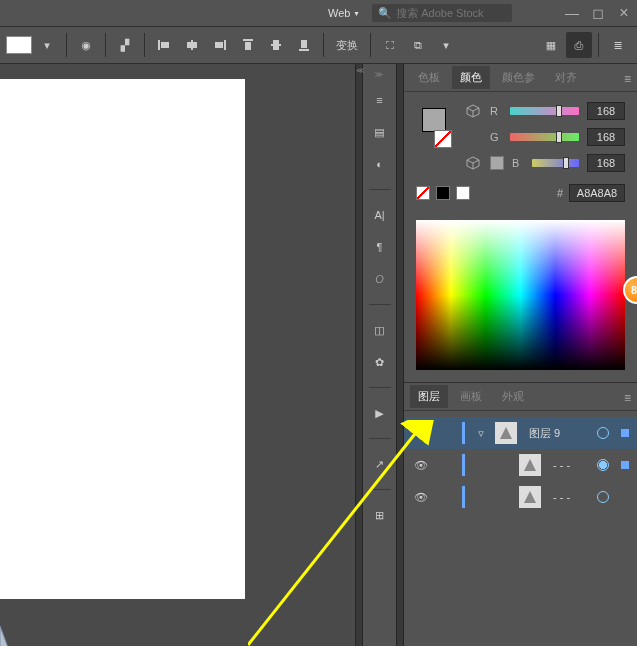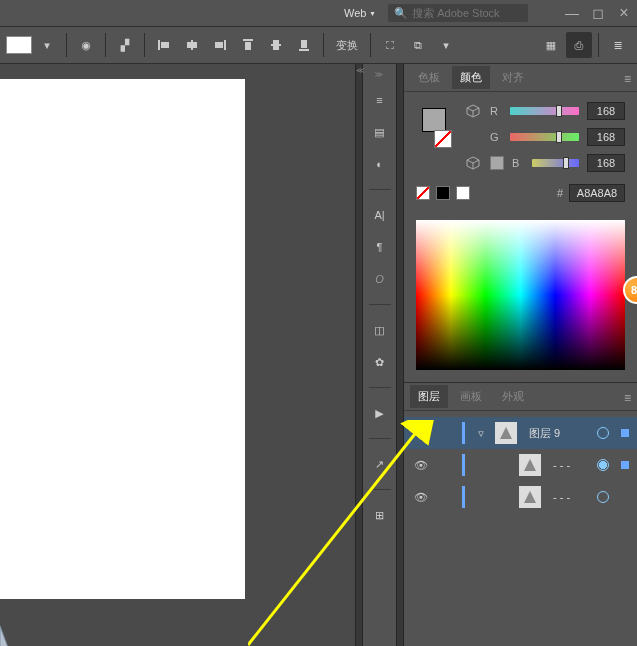--- a/index.html
+++ b/index.html
@@ -1,17 +1,17 @@
 <!DOCTYPE html>
 <html><head>
 <meta charset="utf-8">
 <style>
 *{margin:0;padding:0;box-sizing:border-box;font-family:"Microsoft YaHei",sans-serif;font-size:11px;color:#999;user-select:none}
 body{background:#4a4a4a;width:637px;height:646px;overflow:hidden;position:relative}
-.topbar{height:26px;background:#535353;display:flex;align-items:center;padding:0 24px;position:relative}
+.topbar{height:26px;background:#535353;display:flex;align-items:center;padding:0 8px;position:relative}
 .topbar .right{position:absolute;right:0;top:0;display:flex;align-items:center;height:26px}
 .preset{margin-left:320px;display:flex;align-items:center;gap:4px}
 .preset span{color:#ddd}
 .chev{font-size:8px;color:#888}
 .search-wrap{margin-left:14px;display:flex;align-items:center;background:#424242;height:18px;padding:0 6px;border-radius:2px}
 .search-wrap input{background:transparent;border:none;outline:none;color:#888;width:110px;font-size:11px}
 .winbtn{width:26px;height:20px;display:flex;align-items:center;justify-content:center;color:#b0b0b0;font-size:14px}
 .winbtn.close{font-size:16px}
 .toolbar{height:38px;background:#535353;border-top:1px solid #2e2e2e;border-bottom:1px solid #2e2e2e;display:flex;align-items:center;padding:0 6px;gap:2px}
 .tbtn{width:26px;height:26px;display:flex;align-items:center;justify-content:center;color:#ccc}
@@ -184,20 +184,21 @@
     <div class="hsep"></div>
     <div class="ticon">⊞</div>
   </div>
 
   <div class="vstrip"></div>
 
   <div class="panels">
     <div class="tabrow">
       <div class="tab">色板</div>
       <div class="tab active">颜色</div>
+      <div class="tab">颜色参</div>
       <div class="tab">对齐</div>
       <div class="tabmenu">≡</div>
     </div>
 
     <div class="color-panel">
       <div class="swatch-row">
         <div style="position:relative;width:34px;height:34px">
           <div class="sw-main" style="position:absolute;left:6px;top:6px"></div>
         </div>
         <div class="sw-red" style="position:absolute;left:18px;top:28px"></div>

